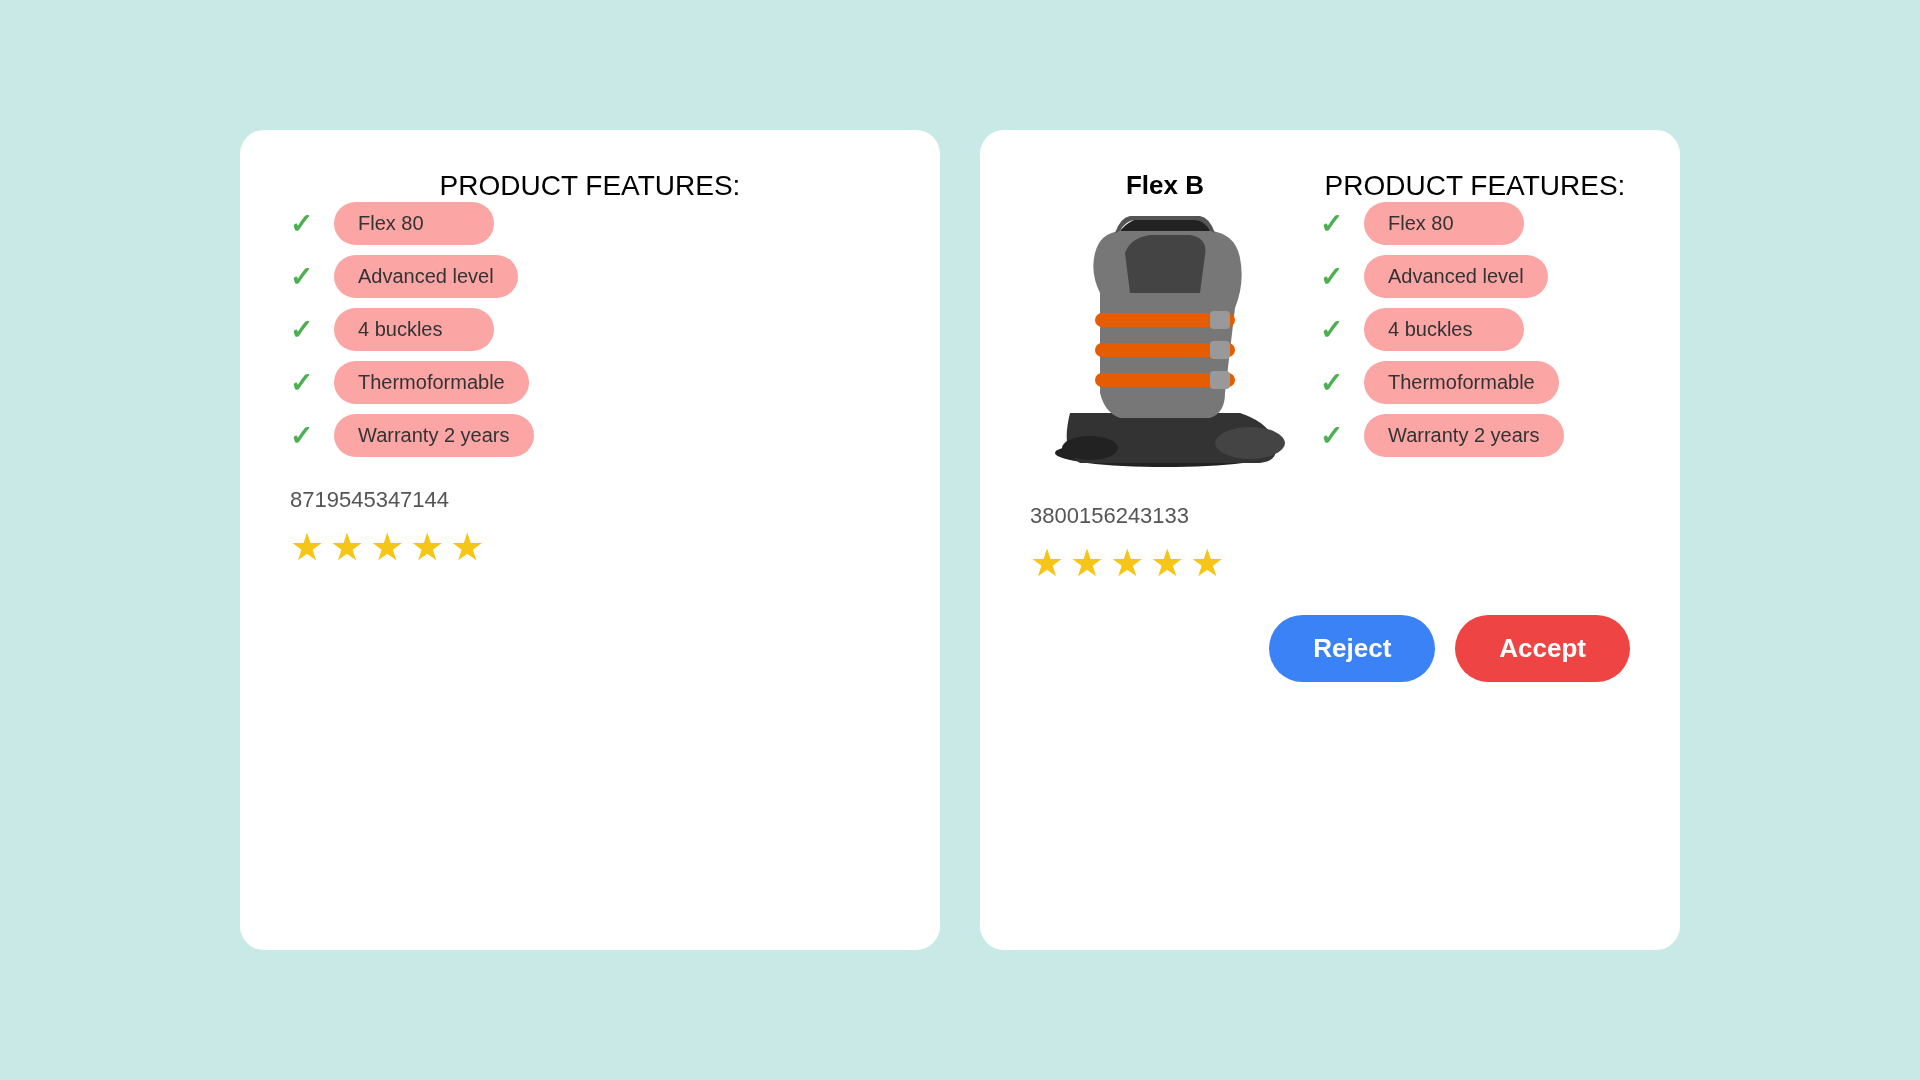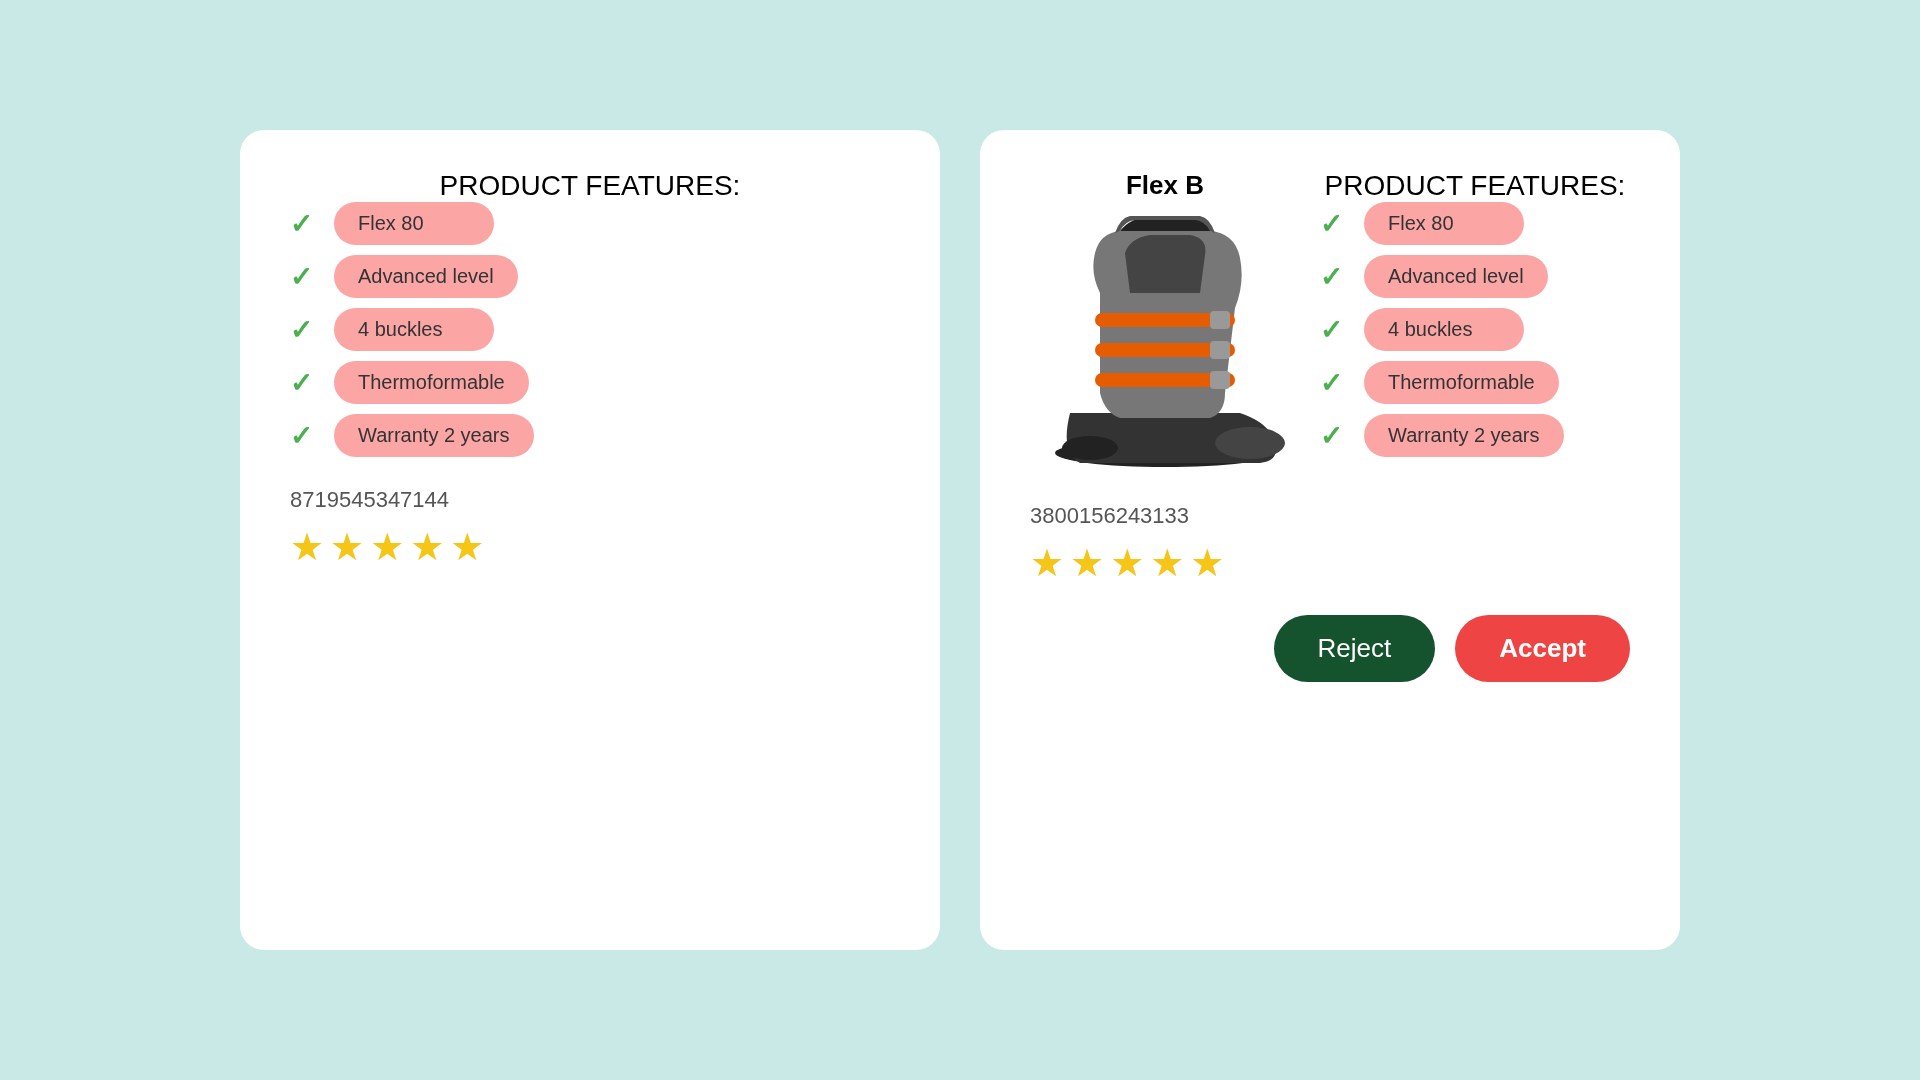--- a/index.html
+++ b/index.html
@@ -140,27 +140,27 @@
 
     .action-buttons {
       display: flex;
       gap: 20px;
       margin-top: 30px;
       justify-content: flex-end;
       width: 100%;
     }
 
     .btn-reject {
-      background-color: #14532d;
+      background-color: #3b82f6;
       color: white;
       border: none;
       border-radius: 40px;
       padding: 18px 44px;
       font-size: 26px;
-      font-weight: normal;
+      font-weight: bold;
       cursor: pointer;
     }
 
     .btn-accept {
       background-color: #ef4444;
       color: white;
       border: none;
       border-radius: 40px;
       padding: 18px 44px;
       font-size: 26px;

